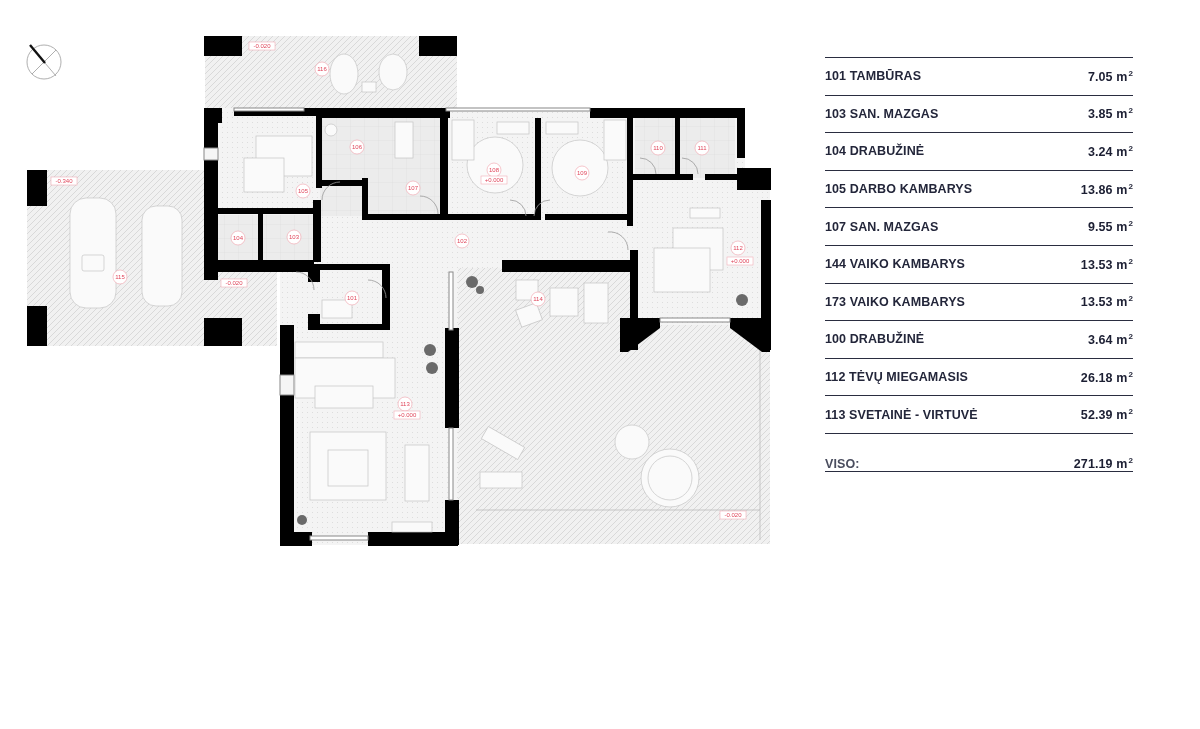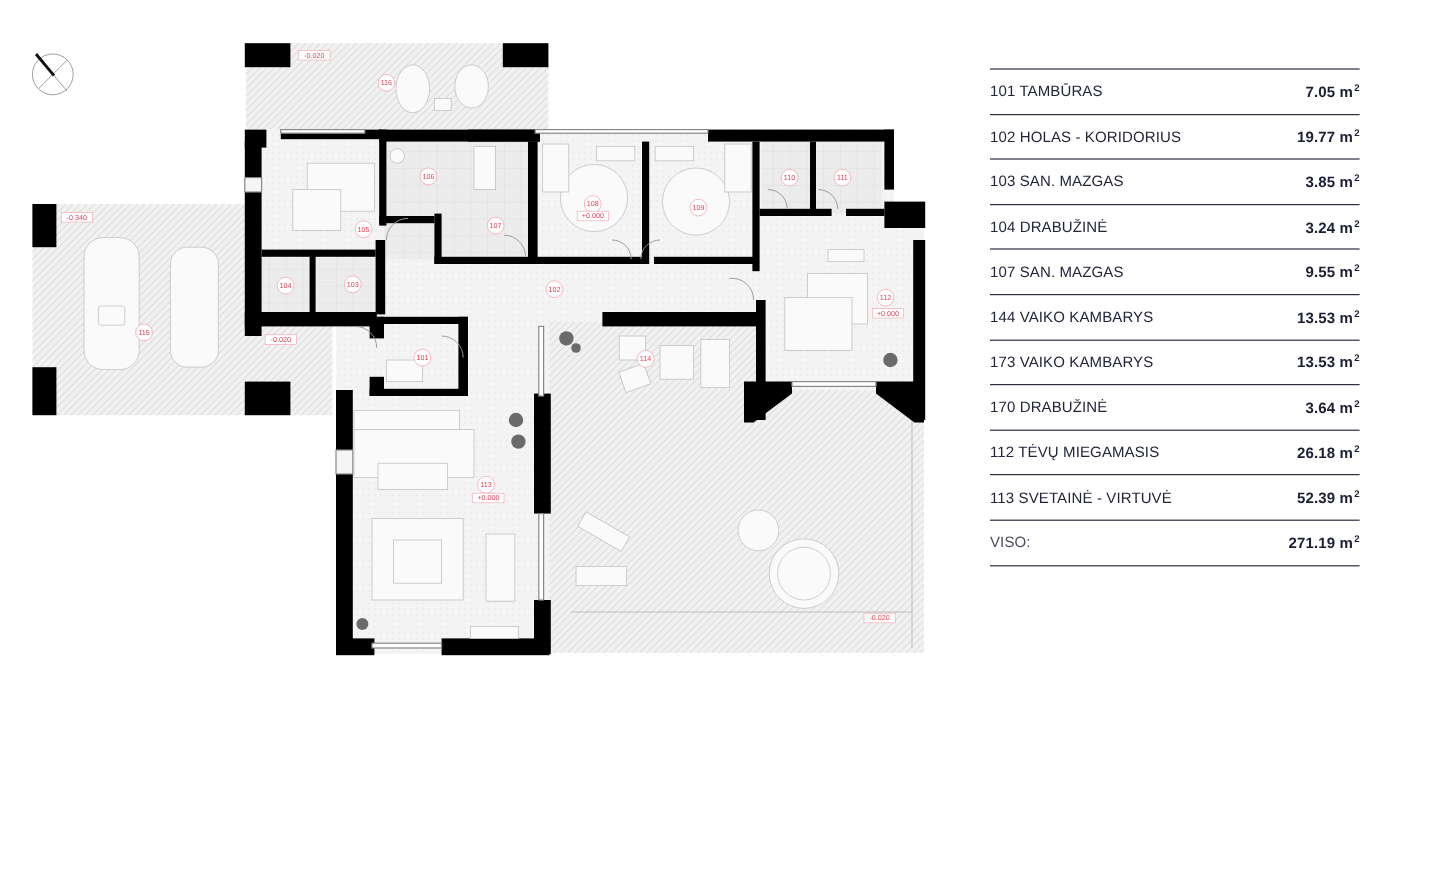--- a/index.html
+++ b/index.html
@@ -1,21 +1,21 @@
 <!DOCTYPE html>
 <html><head>
 <meta charset="utf-8">
 <style>
   html,body{margin:0;padding:0;background:#ffffff;}
   body{width:1200px;height:729px;position:relative;overflow:hidden;font-family:"Liberation Sans",sans-serif;color:#1f2233;}
   .plan{position:absolute;left:0;top:0;width:800px;height:729px;}
   .table{position:absolute;left:825px;top:57px;width:308px;}
   .row{display:flex;justify-content:space-between;align-items:center;height:36.6px;border-top:1.3px solid #2a2d40;font-size:12.5px;letter-spacing:0.1px;}
-  .row:last-child{border-bottom:1.3px solid #2a2d40;}
-  .row .name{color:#23263a;}
+  .row:last-child{border-bottom:1.3px solid #2a2d40;align-items:flex-end;}
+  .row .name{color:#23263a;font-weight:bold;}
   .row .area{font-weight:bold;color:#1c1f33;}
   .row .area sup{font-size:8px;vertical-align:5px;margin-left:1px;}
   .row.total .name{color:#4a4d5e;}
   .lbl{font-family:"Liberation Sans",sans-serif;font-size:6px;fill:#e0455a;}
 </style>
 </head>
 <body>
 
 <div class="plan">
 <svg width="800" height="729" viewBox="0 0 800 729" xmlns="http://www.w3.org/2000/svg">
@@ -246,45 +246,45 @@
       </g>
 </svg>
 </div>
 
 <div class="table">
   <div class="row">
       <span class="name">101 TAMBŪRAS</span>
       <span class="area"><span>7.05</span> <span>m</span><sup>2</sup></span>
     </div>
   <div class="row">
-      <span class="name">102 HOLAS - KORIDORIUS</span>
-      <span class="area"><span>19.77</span> <span>m</span><sup>2</sup></span>
-    </div>
-  <div class="row">
       <span class="name">103 SAN. MAZGAS</span>
       <span class="area"><span>3.85</span> <span>m</span><sup>2</sup></span>
     </div>
   <div class="row">
       <span class="name">104 DRABUŽINĖ</span>
       <span class="area"><span>3.24</span> <span>m</span><sup>2</sup></span>
     </div>
   <div class="row">
+      <span class="name">105 DARBO KAMBARYS</span>
+      <span class="area"><span>13.86</span> <span>m</span><sup>2</sup></span>
+    </div>
+  <div class="row">
       <span class="name">107 SAN. MAZGAS</span>
       <span class="area"><span>9.55</span> <span>m</span><sup>2</sup></span>
     </div>
   <div class="row">
       <span class="name">144 VAIKO KAMBARYS</span>
       <span class="area"><span>13.53</span> <span>m</span><sup>2</sup></span>
     </div>
   <div class="row">
       <span class="name">173 VAIKO KAMBARYS</span>
       <span class="area"><span>13.53</span> <span>m</span><sup>2</sup></span>
     </div>
   <div class="row">
-      <span class="name">170 DRABUŽINĖ</span>
+      <span class="name">100 DRABUŽINĖ</span>
       <span class="area"><span>3.64</span> <span>m</span><sup>2</sup></span>
     </div>
   <div class="row">
       <span class="name">112 TĖVŲ MIEGAMASIS</span>
       <span class="area"><span>26.18</span> <span>m</span><sup>2</sup></span>
     </div>
   <div class="row">
       <span class="name">113 SVETAINĖ - VIRTUVĖ</span>
       <span class="area"><span>52.39</span> <span>m</span><sup>2</sup></span>
     </div>

